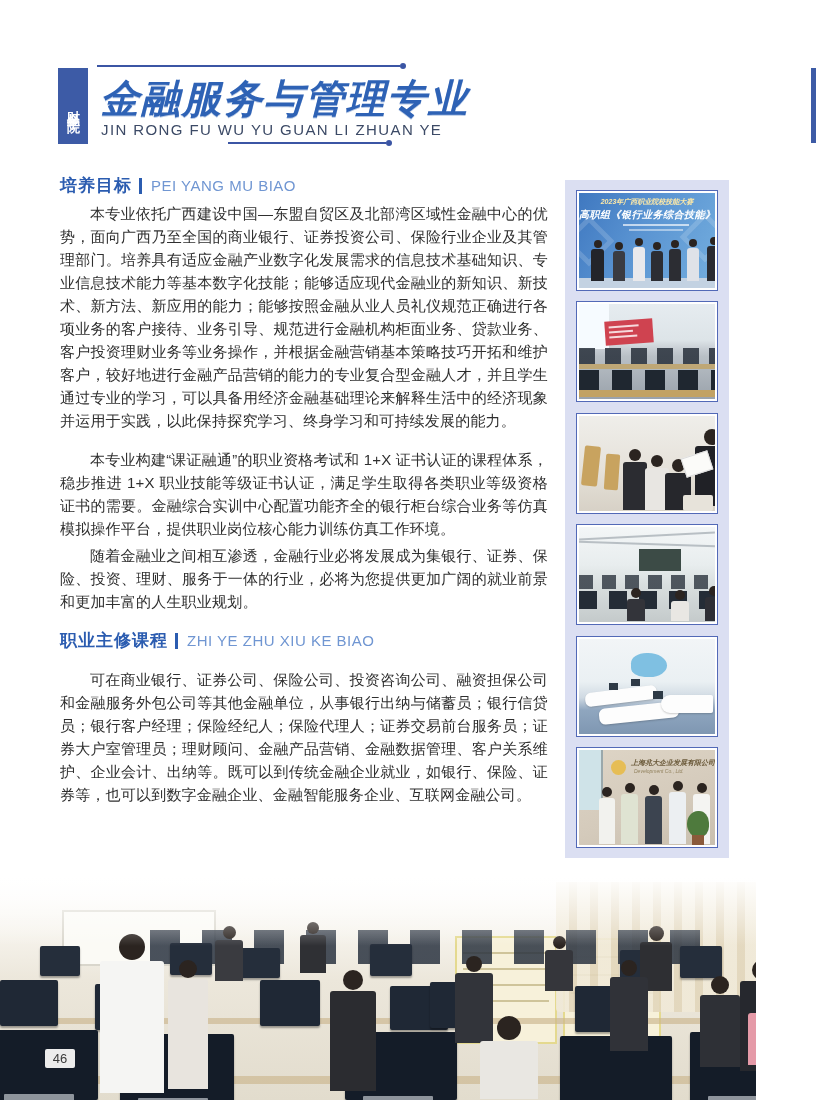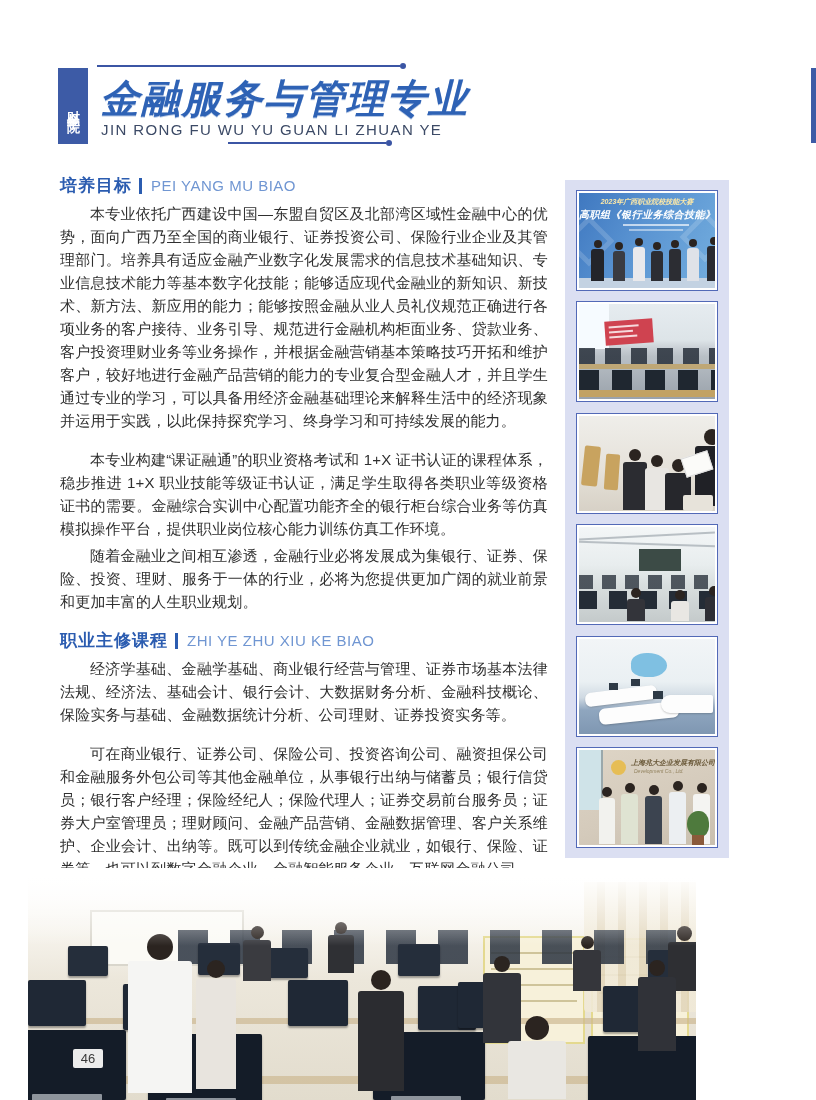--- a/index.html
+++ b/index.html
@@ -106,23 +106,22 @@
     background:#2b2420;width:var(--hd,8px);height:var(--hd,8px);
   }
   .fig .torso{
     display:block;margin:0 auto;border-radius:3px 3px 0 0;
     width:100%;height:calc(100% - var(--hd,8px) - 2px);
     background:var(--shirt,#333);
   }
 
   
   .big-photo{
-    position:absolute;left:0;top:868px;width:668px;height:232px;overflow:hidden;
+    position:absolute;left:0;top:868px;width:756px;height:232px;overflow:hidden;
     background:linear-gradient(180deg,#ffffff 0%,#f6f3ec 28%,#ece7db 48%,#e2dccd 100%);
-    margin-left:28px;
   }
   .big-photo *{position:absolute;}
   .bp-curtain{
     left:556px;top:14px;width:260px;height:130px;
     background:repeating-linear-gradient(90deg,#f0e9d7 0 13px,#e2d6bb 13px 21px);
     opacity:.9;border-radius:0 0 4px 4px;
   }
   .bp-poster{background:#f7f1da;border:2px solid #e4d98f;}
   .bp-poster .ln{position:absolute;left:6px;right:6px;height:2px;background:#cfc49a;}
   .bp-board{left:62px;top:42px;width:150px;height:52px;background:#fbfaf5;border:2px solid #d9d6cc;}
@@ -164,21 +163,20 @@
     <p class="body-p">本专业构建“课证融通”的职业资格考试和 1+X 证书认证的课程体系，稳步推进 1+X 职业技能等级证书认证，满足学生取得各类职业等级资格证书的需要。金融综合实训中心配置功能齐全的银行柜台综合业务等仿真模拟操作平台，提供职业岗位核心能力训练仿真工作环境。</p>
     <p class="body-p sec-gap2">随着金融业之间相互渗透，金融行业必将发展成为集银行、证券、保险、投资、理财、服务于一体的行业，必将为您提供更加广阔的就业前景和更加丰富的人生职业规划。</p>
   </div>
 
   <div class="section">
     <div class="sec-head">
       <span class="sec-title">职业主修课程</span>
       <span class="sec-bar"></span>
       <span class="sec-pinyin">ZHI YE ZHU XIU KE BIAO</span>
     </div>
-    <p class="body-p">经济学基础、金融学基础、商业银行经营与管理、证券市场基本法律法规、经济法、基础会计、银行会计、大数据财务分析、金融科技概论、保险实务与基础、金融数据统计分析、公司理财、证券投资实务等。</p>
   </div>
 
   <div class="section">
     <p class="body-p">可在商业银行、证券公司、保险公司、投资咨询公司、融资担保公司和金融服务外包公司等其他金融单位，从事银行出纳与储蓄员；银行信贷员；银行客户经理；保险经纪人；保险代理人；证券交易前台服务员；证券大户室管理员；理财顾问、金融产品营销、金融数据管理、客户关系维护、企业会计、出纳等。既可以到传统金融企业就业，如银行、保险、证券等，也可以到数字金融企业、金融智能服务企业、互联网金融公司。</p>
   </div>
 
 </div>
 
 <div class="photo-rail">
 

